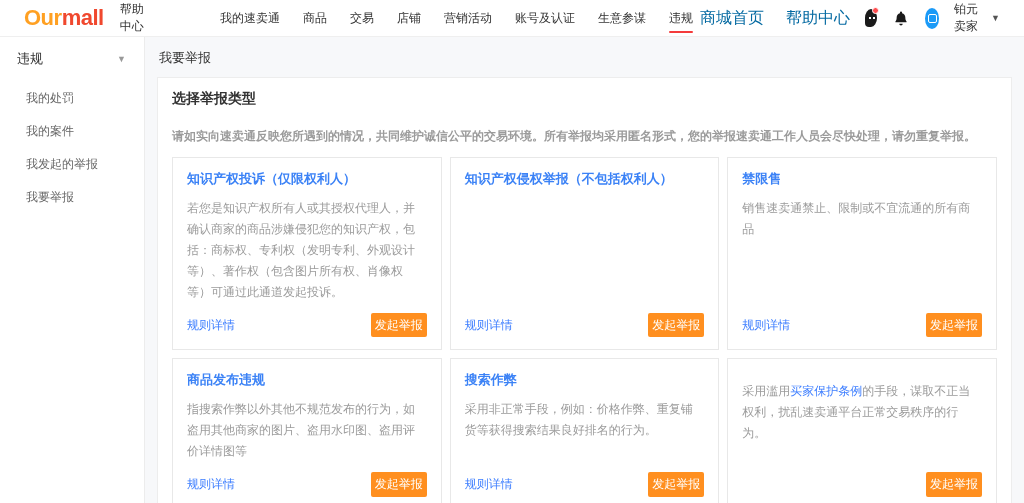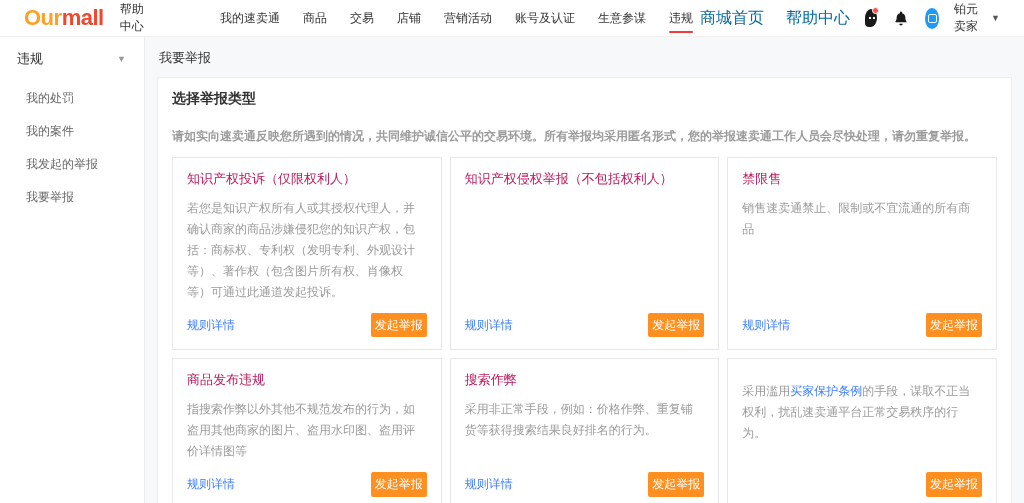--- a/index.html
+++ b/index.html
@@ -44,21 +44,21 @@
 
   .content { flex:1; background:#f7f8fa; padding:10px 12px 0 12px; overflow:hidden; }
   .page-title { font-size:13px; color:#333; margin:2px 0 10px 2px; }
   .panel { background:#fff; border:1px solid #ededed; padding:12px 14px 14px 14px; }
   .section-title { font-size:14px; font-weight:bold; color:#333; }
   .hint { font-size:12px; color:#9b9b9b; margin:20px 0 12px 0;font-weight:bold; }
 
   .grid { display:grid; grid-template-columns:repeat(3,1fr); gap:8px; }
   .card { border:1px solid #e8e8e8; background:#fff; min-height:120px;
     padding:12px 14px 12px 14px; display:flex; flex-direction:column; }
-  .card-title { font-size:13px; font-weight:400; color:#be185d; }
+  .card-title { font-size:13px; font-weight:700; color:#3b82f6; }
   .card-desc { font-size:12px; color:#9b9b9b; line-height:1.75; margin-top:10px; }
   .inline-link { color:#3d7eff; cursor:pointer; }
   .card-foot { margin-top:auto; display:flex; align-items:center; justify-content:space-between; padding-top:10px; }
   .detail-link { font-size:12px; color:#3d7eff; cursor:pointer; }
   .report-btn { background:#ff8f1f; color:#fff; font-size:12px; border:none; border-radius:2px;
     padding:5px 4px; cursor:pointer; line-height:1.2; }
 </style>
 </head>
 <body>
 

